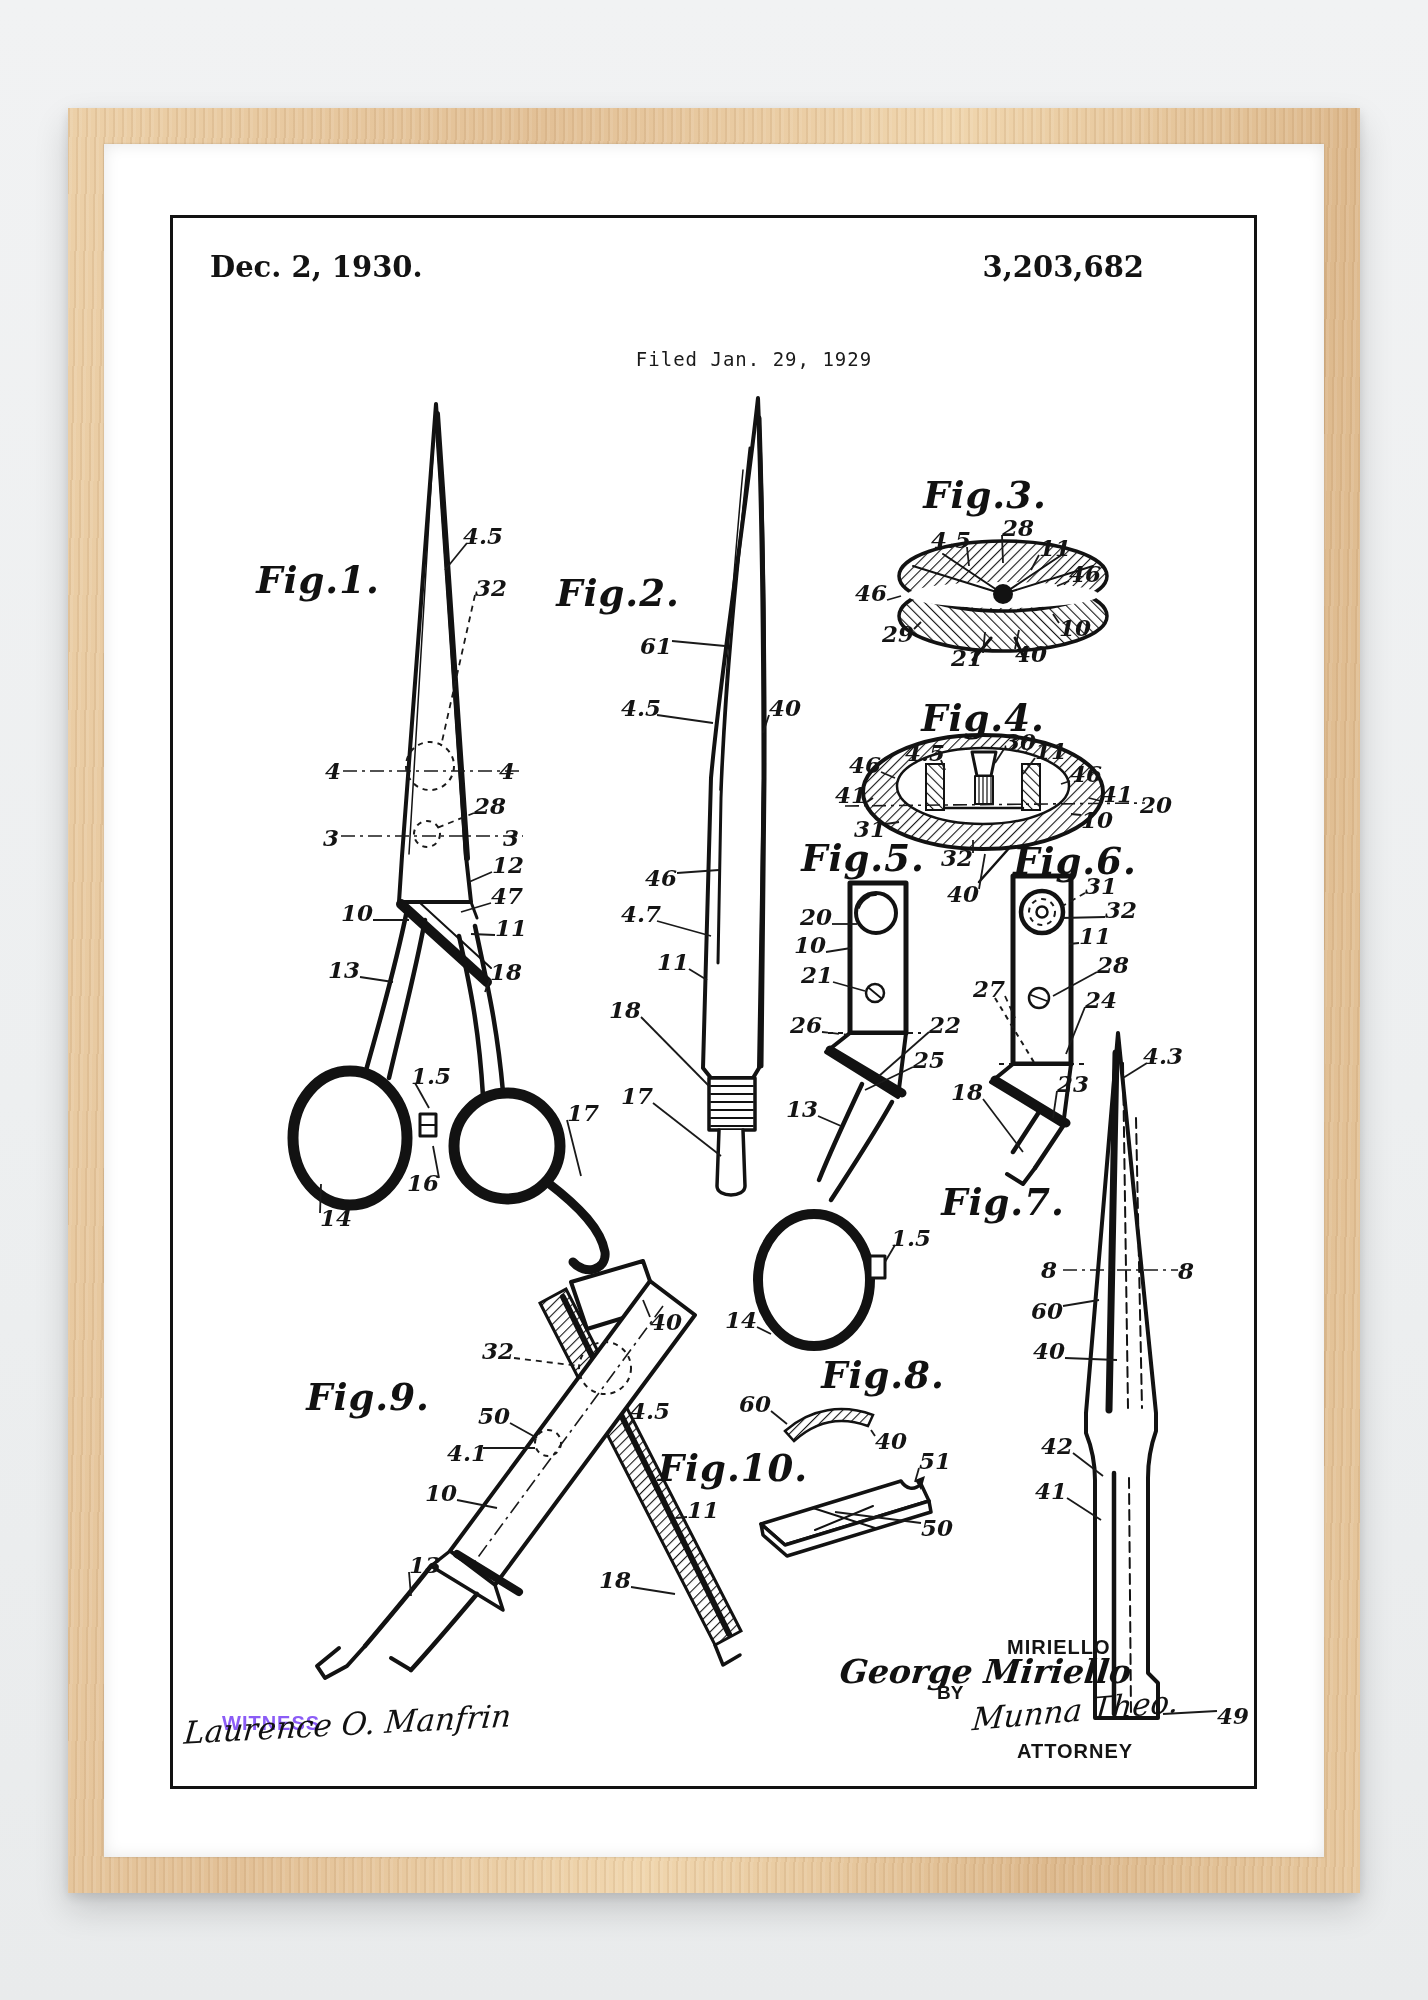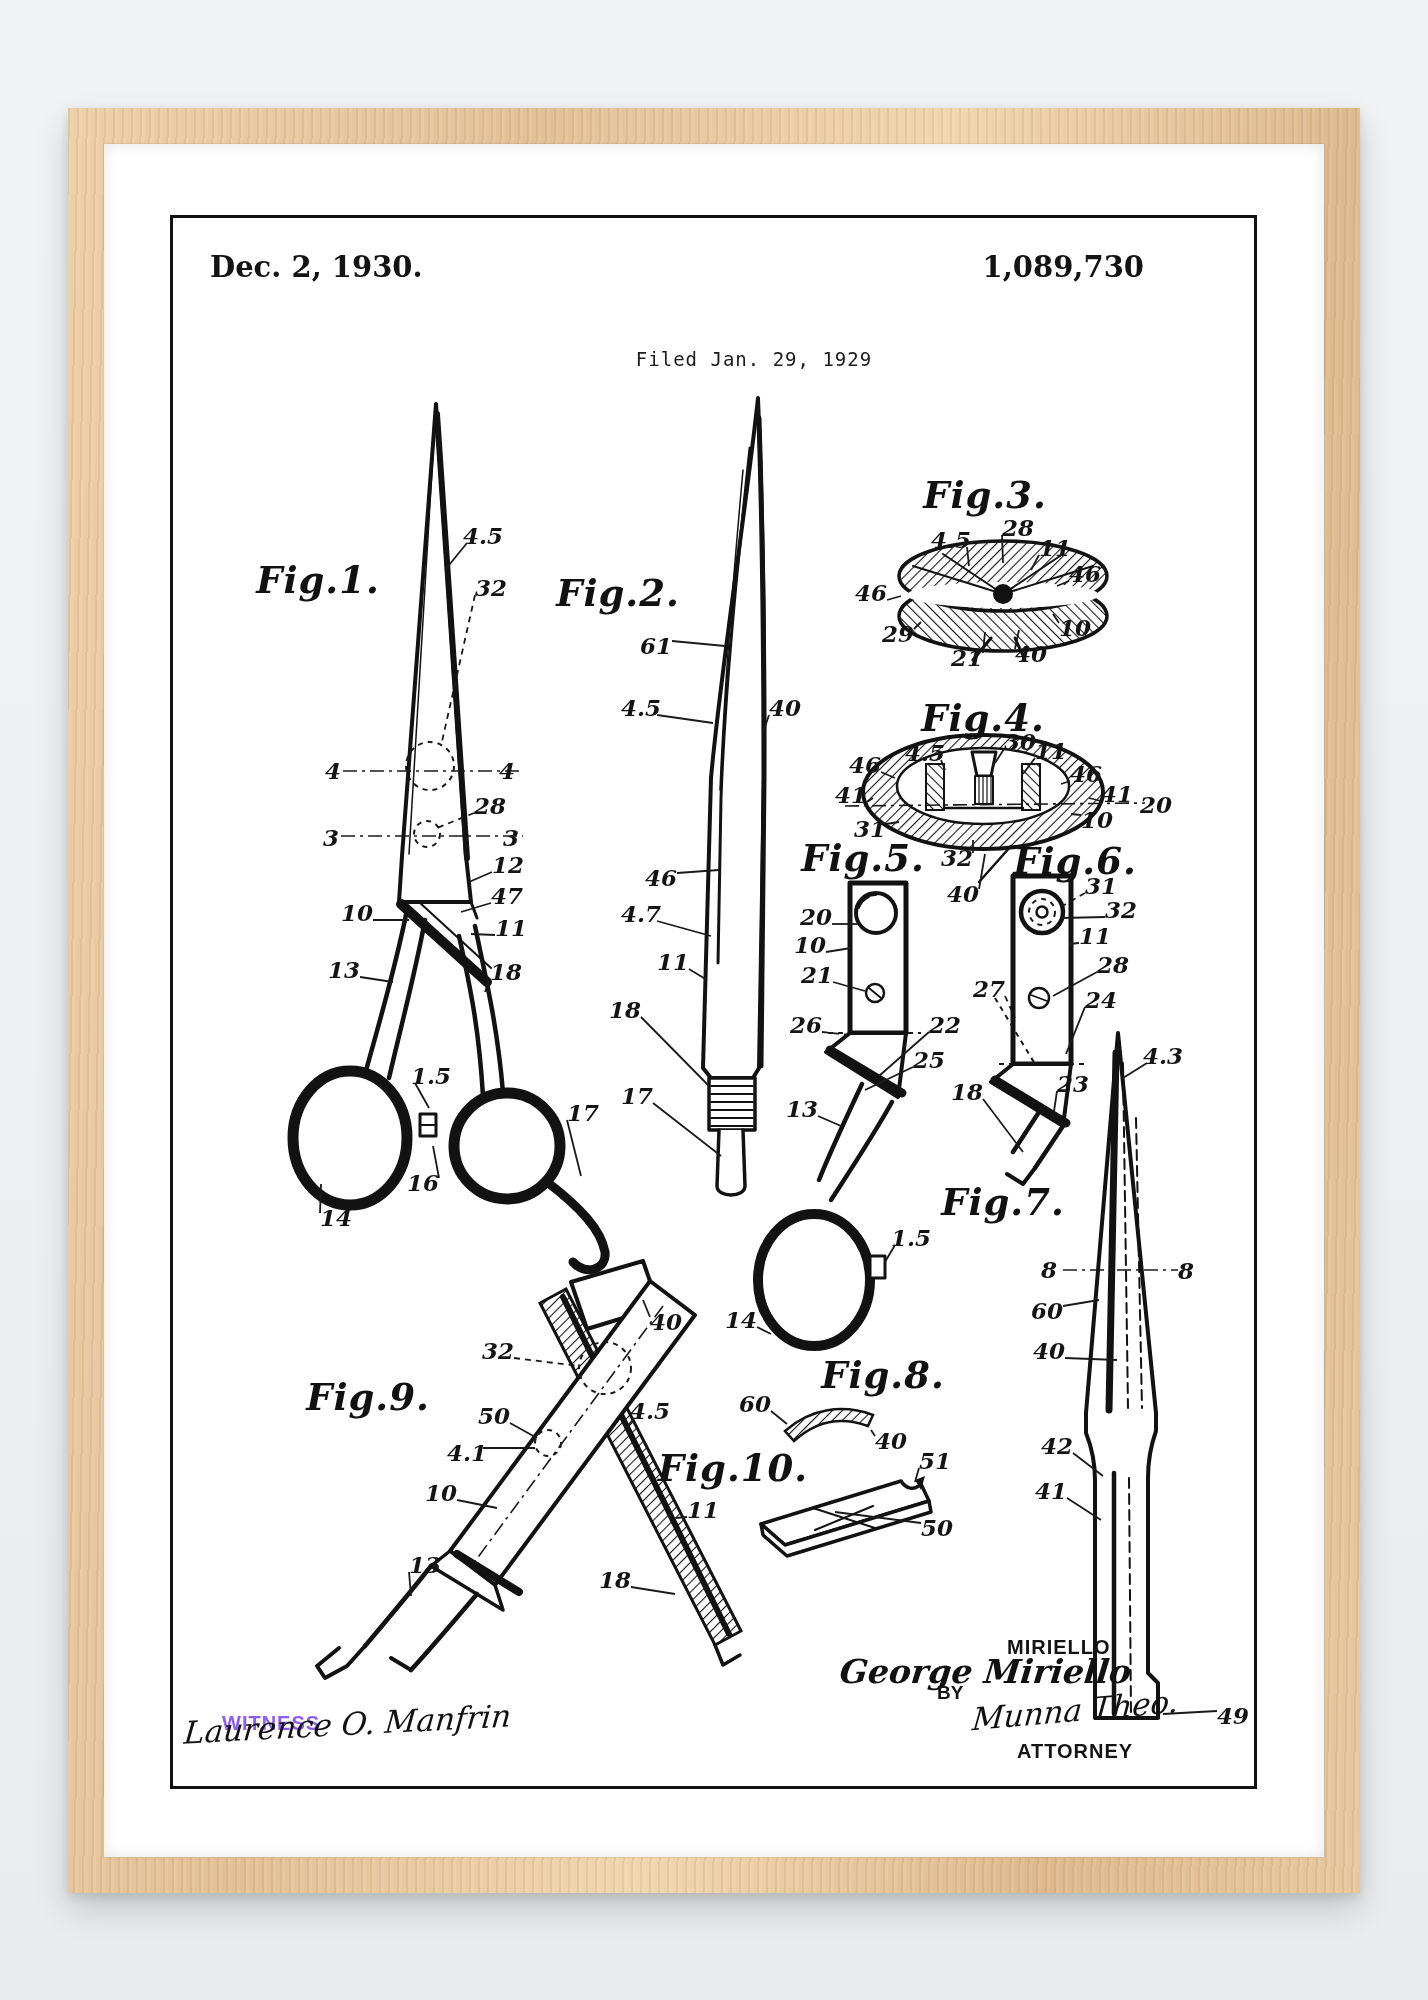--- a/index.html
+++ b/index.html
@@ -54,21 +54,21 @@
         letter-spacing:1px;color:#141414;}
 </style>
 </head>
 <body>
 
 <div class="stage">
   <div class="frame">
     <div class="poster">
 
       <div class="hdr-date">Dec. 2, 1930.</div>
-      <div class="hdr-num">1,089,730</div>
+      <div class="hdr-num">3,203,682</div>
       <div class="hdr-filed">Filed Jan. 29, 1929</div>
 
       <div class="drawing rule">
         <svg width="1087" height="1574" viewBox="0 0 1087 1574">
           <defs>
             <pattern id="h1" width="7" height="7" patternUnits="userSpaceOnUse" patternTransform="rotate(45)">
               <rect width="7" height="7" fill="#ffffff"></rect>
               <line x1="0" y1="0" x2="0" y2="7" stroke="#161616" stroke-width="2.2"></line>
             </pattern>
             <pattern id="h2" width="7" height="7" patternUnits="userSpaceOnUse" patternTransform="rotate(-45)">

